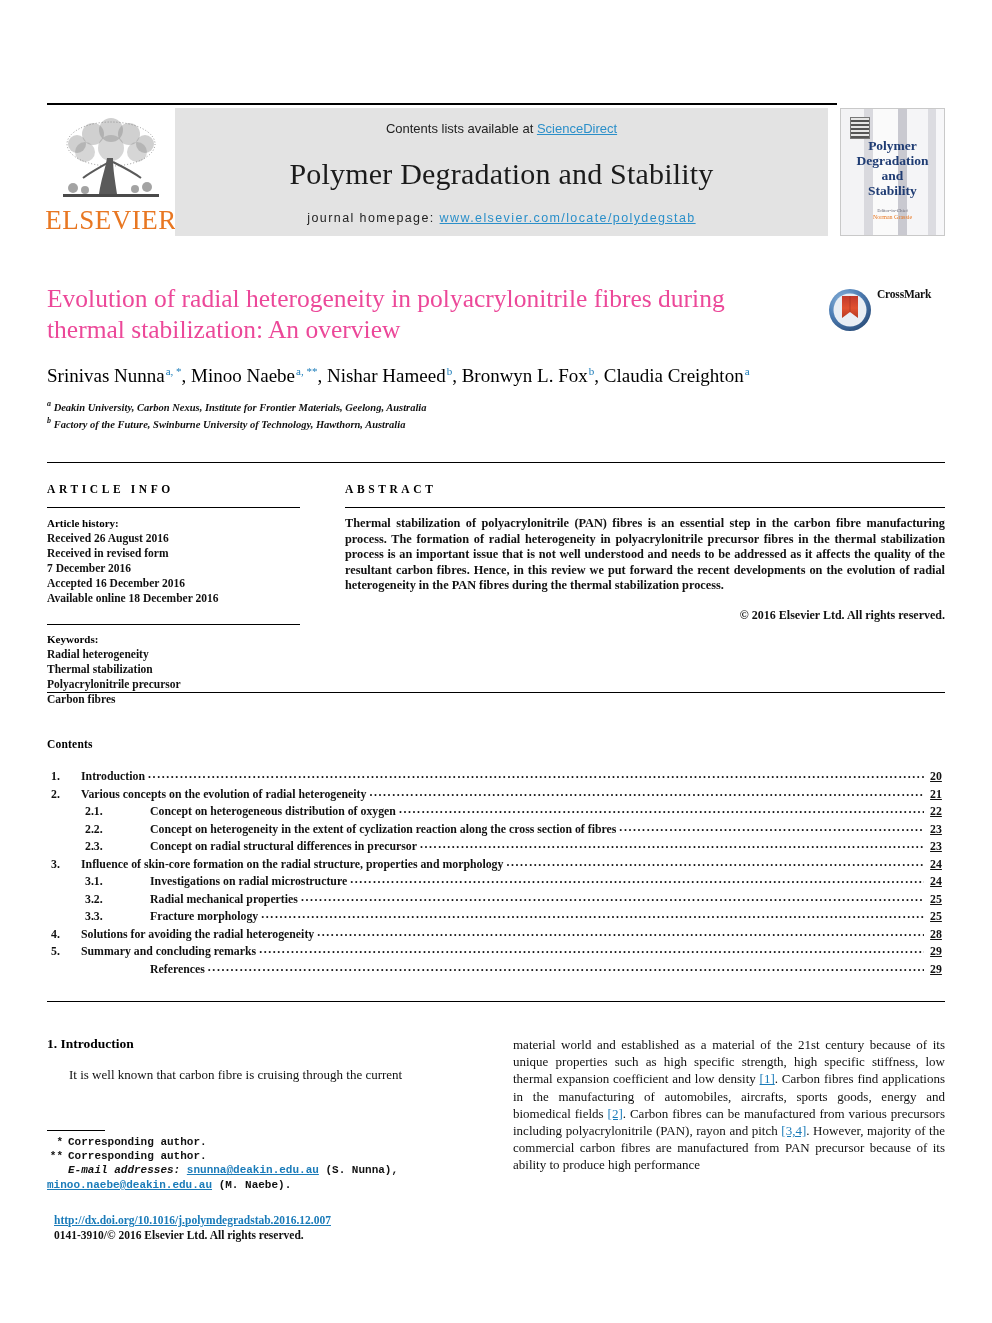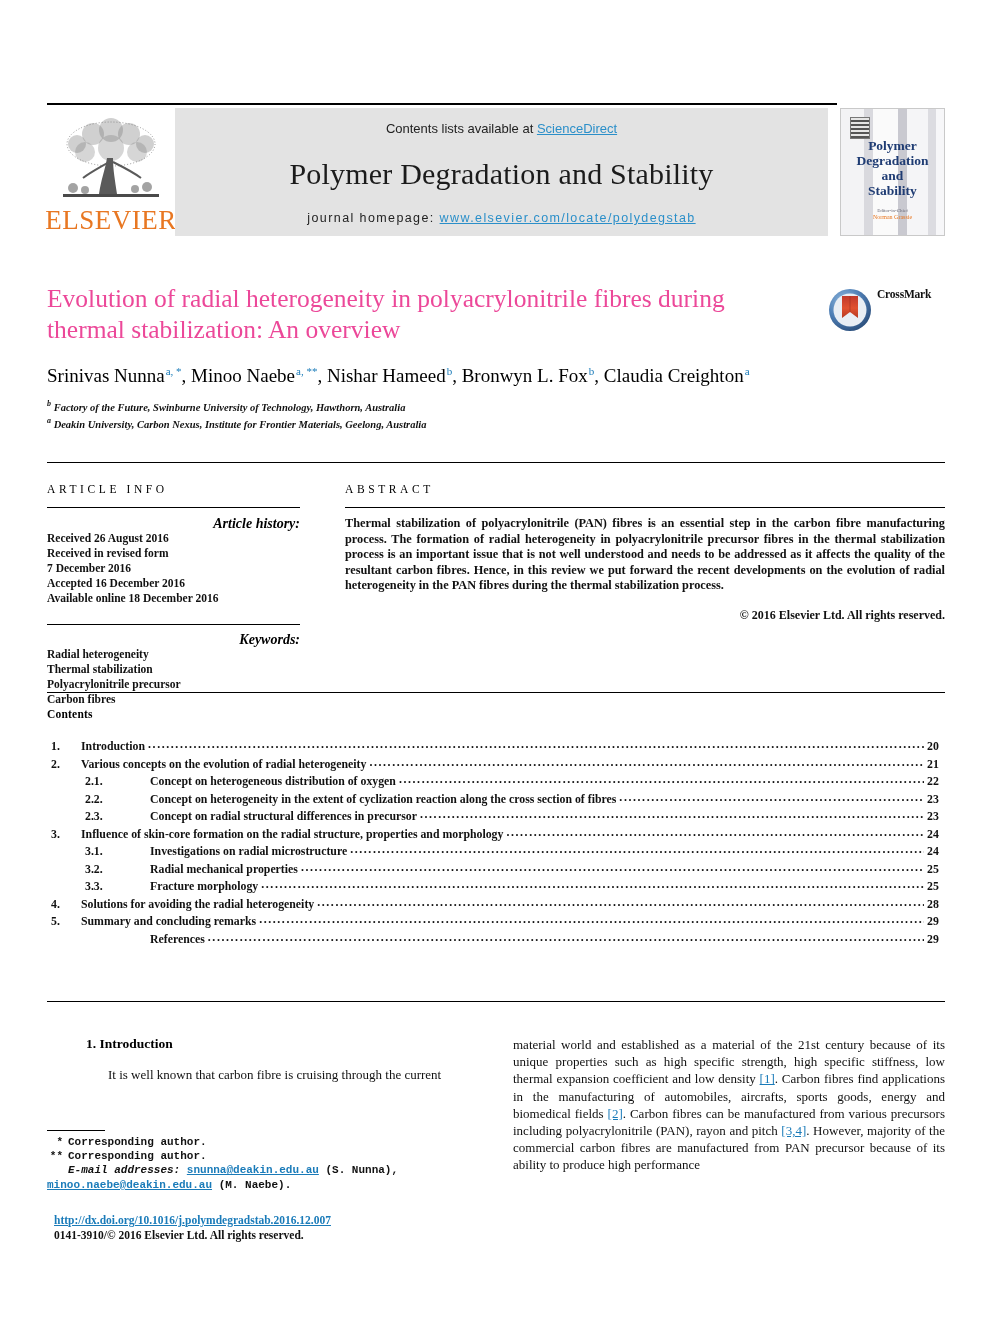--- a/index.html
+++ b/index.html
@@ -220,36 +220,34 @@
     display: flex;
   }
   .col-info {
     width: 253px;
     flex: 0 0 253px;
   }
   .col-gap { flex: 0 0 45px; }
   .col-abs { flex: 1 1 auto; }
   .sec-head {
     font-family: "Liberation Serif", serif;
-    font-weight: normal;
+    font-weight: bold;
     font-size: 11.5px;
     letter-spacing: 3.6px;
     color: #000;
   }
   .sec-rule {
     border-top: 1px solid #000;
     margin-top: 12px;
     margin-bottom: 8px;
   }
   .hist-label, .kw-label {
-    font-style: italic;
-    font-weight: bold;
-    font-size: 14px;
+    font-weight: bold;
+    font-size: 11px;
     line-height: 15px;
-    text-align: right;
   }
   .hist-list, .kw-list {
     font-size: 11.5px;
     line-height: 15px;
     font-weight: bold;
     color: #111;
   }
   .kw-block { margin-top: 18px; }
   .kw-rule {
     border-top: 1px solid #000;
@@ -273,21 +271,21 @@
     position: absolute;
     left: 47px;
     top: 692px;
     width: 898px;
     border-top: 1px solid #000;
   }
 
   
   .contents-block {
     position: absolute;
-    top: 708px;
+    top: 738px;
     left: 47px;
     width: 898px;
   }
   .contents-title {
     font-size: 11.5px;
     font-weight: bold;
     letter-spacing: 0.2px;
     margin-bottom: 18px;
   }
   .toc-row {
@@ -312,38 +310,38 @@
     overflow: hidden;
     margin: 0 3px;
     position: relative;
     top: -2px;
     white-space: nowrap;
     letter-spacing: 1.6px;
     color: #111;
   }
   .toc-page {
     flex: 0 0 auto;
-    text-align: left;
+    text-align: center;
     min-width: 18px;
+    text-decoration: underline;
   }
 
   
   .body-rule {
     position: absolute;
     top: 1001px;
     left: 47px;
     width: 898px;
     border-top: 1px solid #000;
   }
   .col-left {
     position: absolute;
     top: 1036px;
     left: 47px;
     width: 430px;
-    margin-left: 39px;
   }
   .col-right {
     position: absolute;
     top: 1036px;
     left: 513px;
     width: 432px;
   }
   .sect-title {
     font-size: 13.5px;
     font-weight: bold;
@@ -470,22 +468,22 @@
   <div class="title-block">
     <h1 class="paper-title">Evolution of radial heterogeneity in polyacrylonitrile fibres during thermal stabilization: An overview</h1>
     <div class="authors">
       <span>Srinivas Nunna</span><sup>a, *</sup>,
       <span>Minoo Naebe</span><sup>a, **</sup>,
       <span>Nishar Hameed</span><sup>b</sup>,
       <span>Bronwyn L. Fox</span><sup>b</sup>,
       <span>Claudia Creighton</span><sup>a</sup>
     </div>
     <div class="affils">
+      <div><sup>a</sup> <span>Deakin University, Carbon Nexus, Institute for Frontier Materials, Geelong, Australia</span></div>
       <div><sup>b</sup> <span>Factory of the Future, Swinburne University of Technology, Hawthorn, Australia</span></div>
-      <div><sup>a</sup> <span>Deakin University, Carbon Nexus, Institute for Frontier Materials, Geelong, Australia</span></div>
     </div>
   </div>
 
   <div class="crossmark">
     <svg width="44" height="44" viewBox="0 0 44 44">
       <defs>
         <radialGradient id="cmg" cx="35%" cy="30%" r="75%">
           <stop offset="0%" stop-color="#8fb8de"></stop>
           <stop offset="55%" stop-color="#4f7fb5"></stop>
           <stop offset="100%" stop-color="#2c4f7c"></stop>

